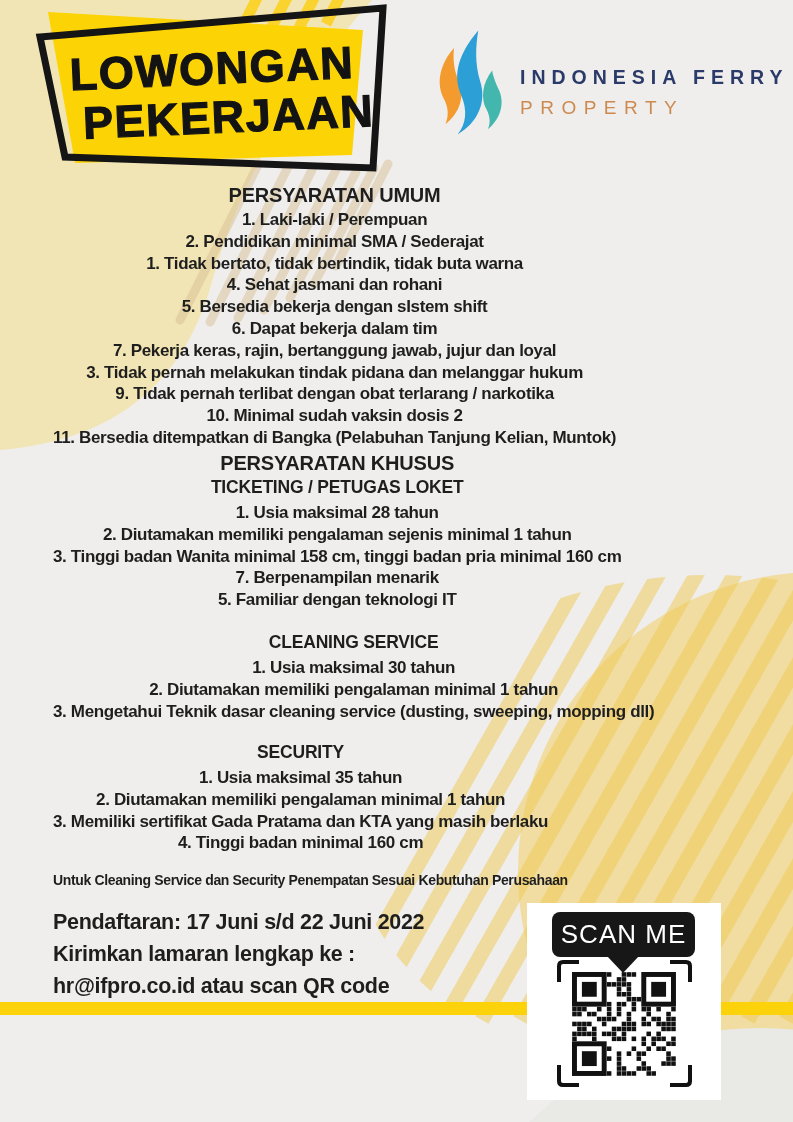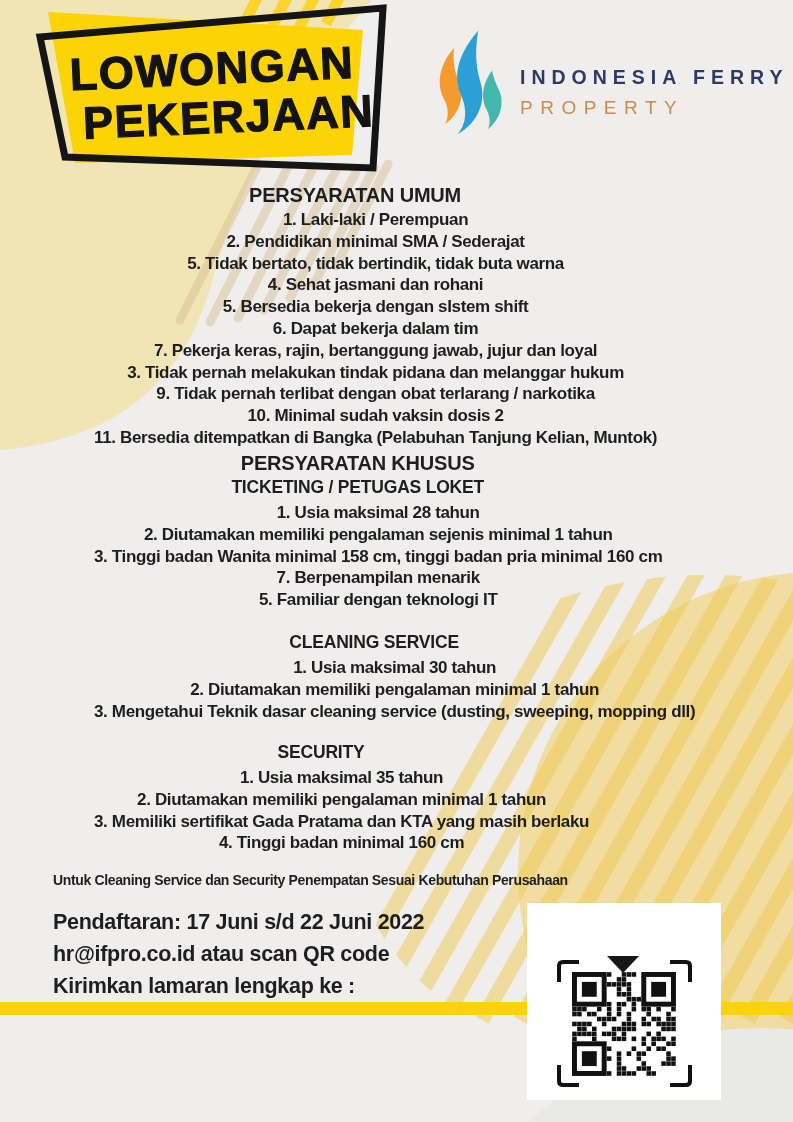--- a/index.html
+++ b/index.html
@@ -3,21 +3,21 @@
 <meta charset="utf-8">
 <style>
   html,body{margin:0;padding:0;background:#efeeec;}
   .page{position:relative;width:793px;height:1122px;overflow:hidden;background:#efeeec;
         font-family:"Liberation Sans","DejaVu Sans",sans-serif;color:#1e1e1e;}
   .bg{position:absolute;inset:0;z-index:0;}
   .content{position:absolute;z-index:1;left:53px;text-align:center;}
   .heading{font-size:20px;font-weight:bold;line-height:23px;letter-spacing:-0.2px;}
   .subheading{font-size:17.5px;font-weight:bold;line-height:25px;letter-spacing:-0.2px;}
   ul.req{list-style:none;margin:2px 0 0 0;padding:0;}
-  ul.req li{font-size:17px;font-weight:bold;line-height:21.8px;letter-spacing:-0.35px;white-space:nowrap;margin-left:41px;}
+  ul.req li{font-size:17px;font-weight:bold;line-height:21.8px;letter-spacing:-0.35px;white-space:nowrap;}
   .note-line{position:absolute;z-index:1;left:53px;top:872px;font-size:14px;font-weight:bold;letter-spacing:-0.35px;white-space:nowrap;}
   .footer{position:absolute;z-index:1;left:53px;top:906px;}
   .footer div{font-size:21.5px;font-weight:bold;line-height:32px;letter-spacing:-0.3px;white-space:nowrap;}
   .yellow-bar{position:absolute;z-index:2;left:0;top:1002px;width:793px;height:13px;background:#fcd30a;}
   
   .header-svg{position:absolute;left:0;top:0;z-index:2;}
   .title-text{position:absolute;z-index:3;left:58px;top:44px;width:310px;text-align:center;
               transform:rotate(-2.5deg);font-weight:bold;font-size:45px;line-height:49px;
               letter-spacing:1.5px;color:#131313;-webkit-text-stroke:1.2px #131313;}
   .title-text .l2{padding-left:24px;}
@@ -109,21 +109,21 @@
       <div class="logo-line1">INDONESIA FERRY</div>
       <div class="logo-line2">PROPERTY</div>
     </div>
   </div>
 
   <div class="content" style="top:184px;">
     <div class="heading">PERSYARATAN UMUM</div>
     <ul class="req">
       <li>1. Laki-laki / Perempuan</li>
       <li>2. Pendidikan minimal SMA / Sederajat</li>
-      <li>5. Tidak bertato, tidak bertindik, tidak  buta warna</li>
+      <li>1. Tidak bertato, tidak bertindik, tidak  buta warna</li>
       <li>4. Sehat jasmani dan rohani</li>
       <li>5. Bersedia bekerja dengan sIstem shift</li>
       <li>6. Dapat bekerja dalam tim</li>
       <li>7. Pekerja keras, rajin, bertanggung jawab, jujur dan loyal</li>
       <li>3. Tidak pernah melakukan tindak pidana dan melanggar hukum</li>
       <li>9. Tidak pernah terlibat dengan obat terlarang / narkotika</li>
       <li>10. Minimal sudah vaksin dosis 2</li>
       <li>11. Bersedia ditempatkan di Bangka (Pelabuhan Tanjung Kelian, Muntok)</li>
     </ul>
   </div>
@@ -156,27 +156,30 @@
       <li>2. Diutamakan memiliki pengalaman minimal 1 tahun</li>
       <li>3. Memiliki sertifikat Gada Pratama dan KTA yang masih berlaku</li>
       <li>4. Tinggi badan minimal 160 cm</li>
     </ul>
   </div>
 
   <div class="note-line">Untuk Cleaning Service dan Security Penempatan Sesuai Kebutuhan Perusahaan</div>
 
   <div class="footer">
     <div>Pendaftaran: 17 Juni s/d 22 Juni 2022</div>
+    <div>Kirimkan lamaran lengkap ke :</div>
     <div>hr@ifpro.co.id atau scan QR code</div>
-    <div>Kirimkan lamaran lengkap ke :</div>
   </div>
 
   <div class="yellow-bar"></div>
 
   <div class="qr-card">
+    <div class="scan-badge">
+      <span>SCAN ME</span>
+    </div>
     <div class="scan-pointer"></div>
     <svg class="qr-svg" width="194" height="197" viewBox="0 0 194 197">
       <g fill="none" stroke="#111" stroke-width="4">
         <path d="M32,79 L32,63 Q32,59 36,59 L52,59"></path>
         <path d="M143,59 L159,59 Q163,59 163,63 L163,79"></path>
         <path d="M32,162 L32,178 Q32,182 36,182 L52,182"></path>
         <path d="M163,162 L163,178 Q163,182 159,182 L143,182"></path>
       </g>
       <g id="qr-modules" transform="translate(45,69) scale(4.95)">
           <rect x="7.04" y="0.04" width="0.92" height="0.92" fill="#111"></rect>

